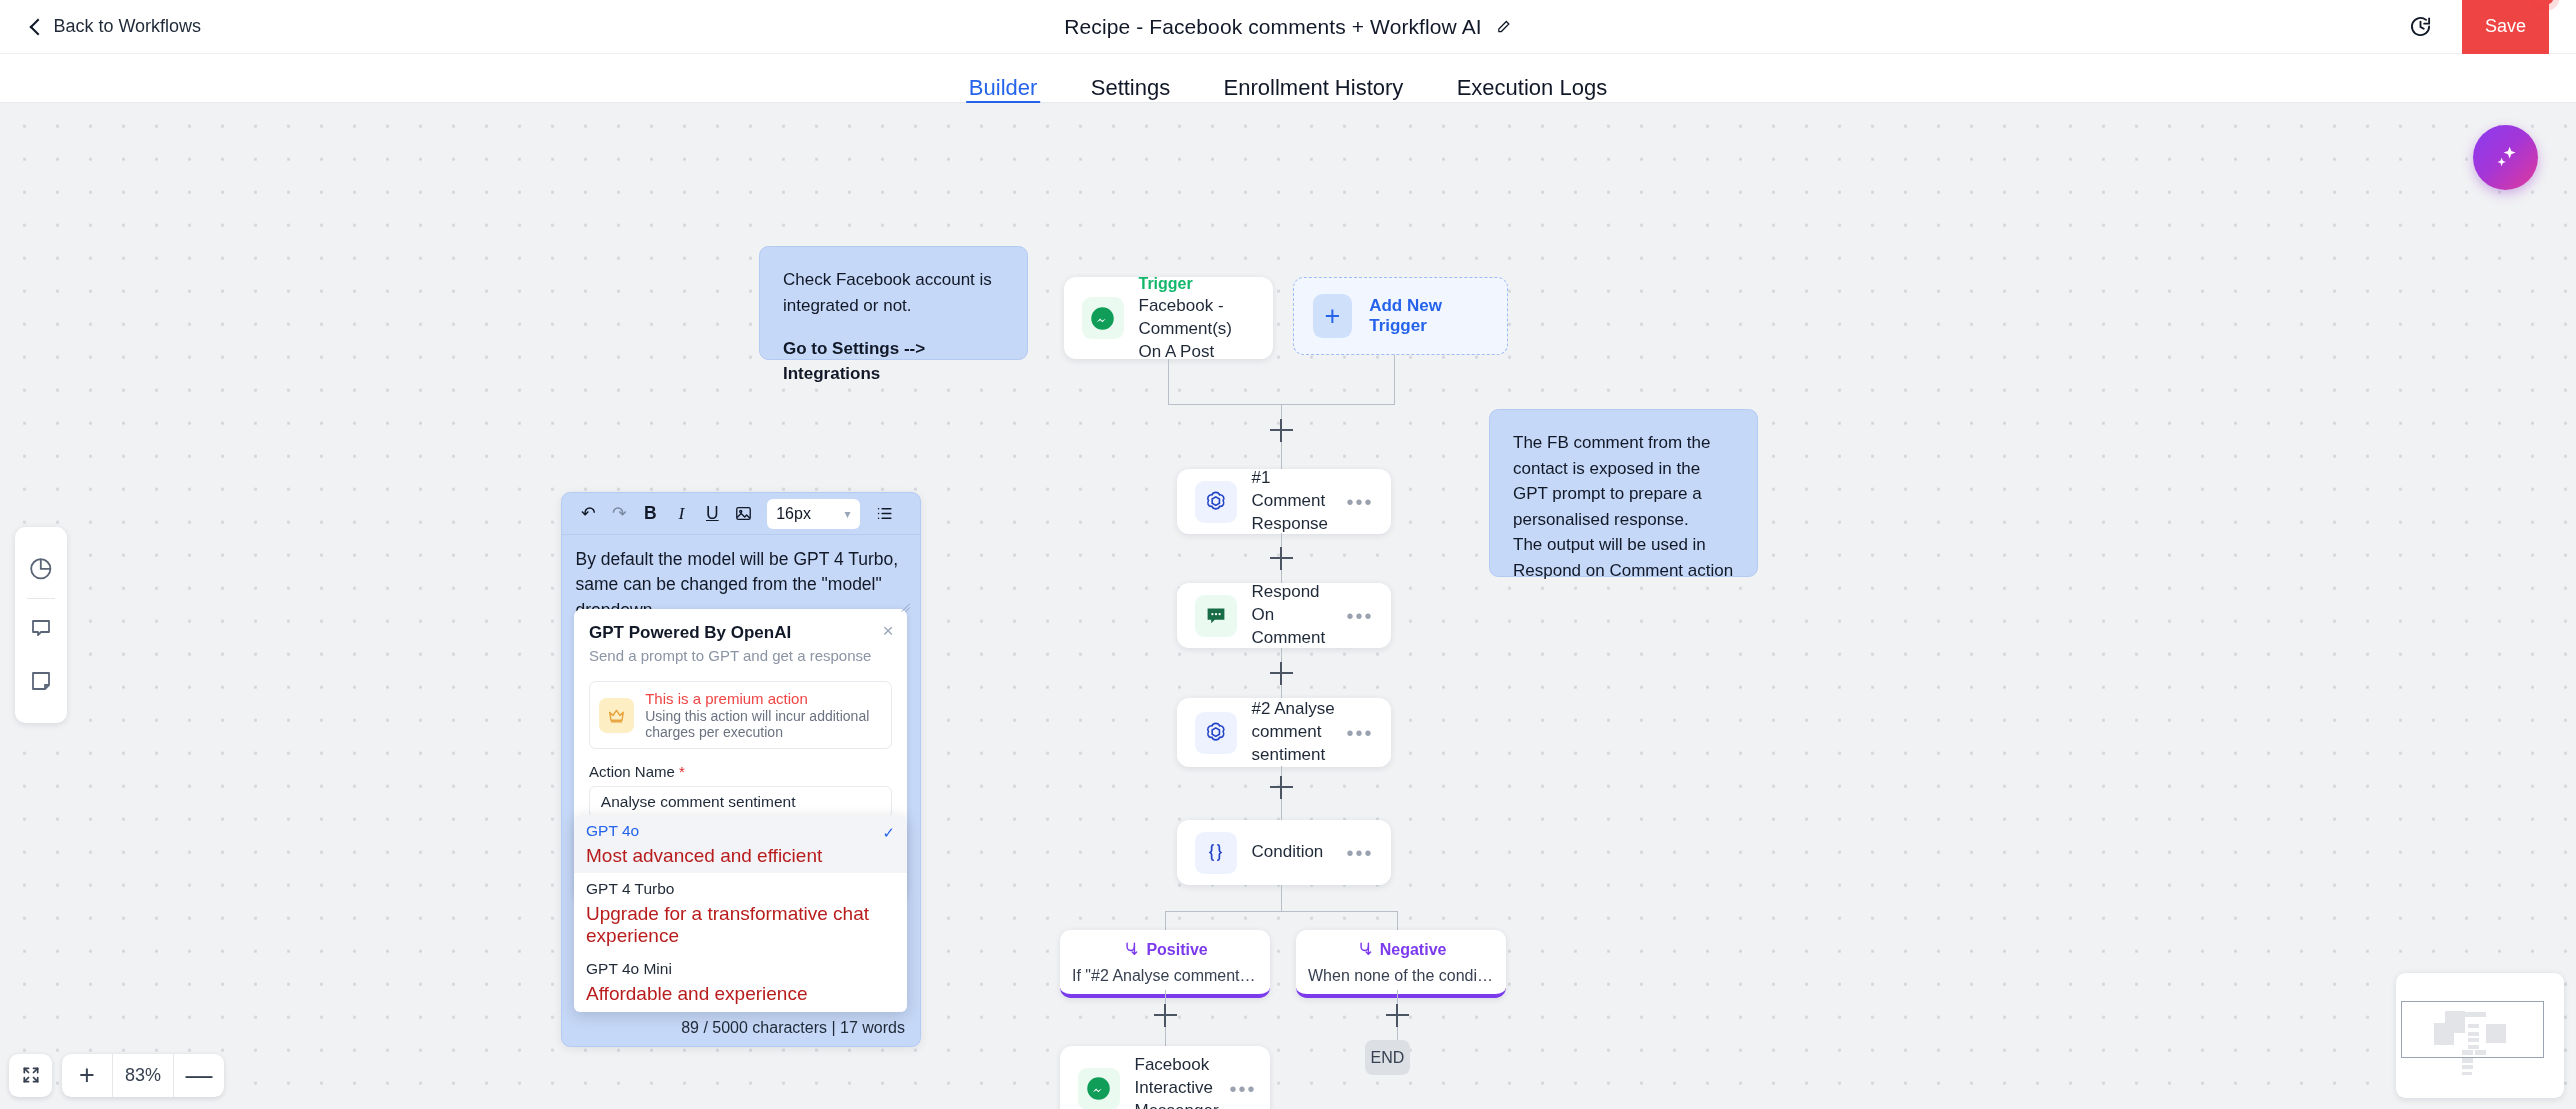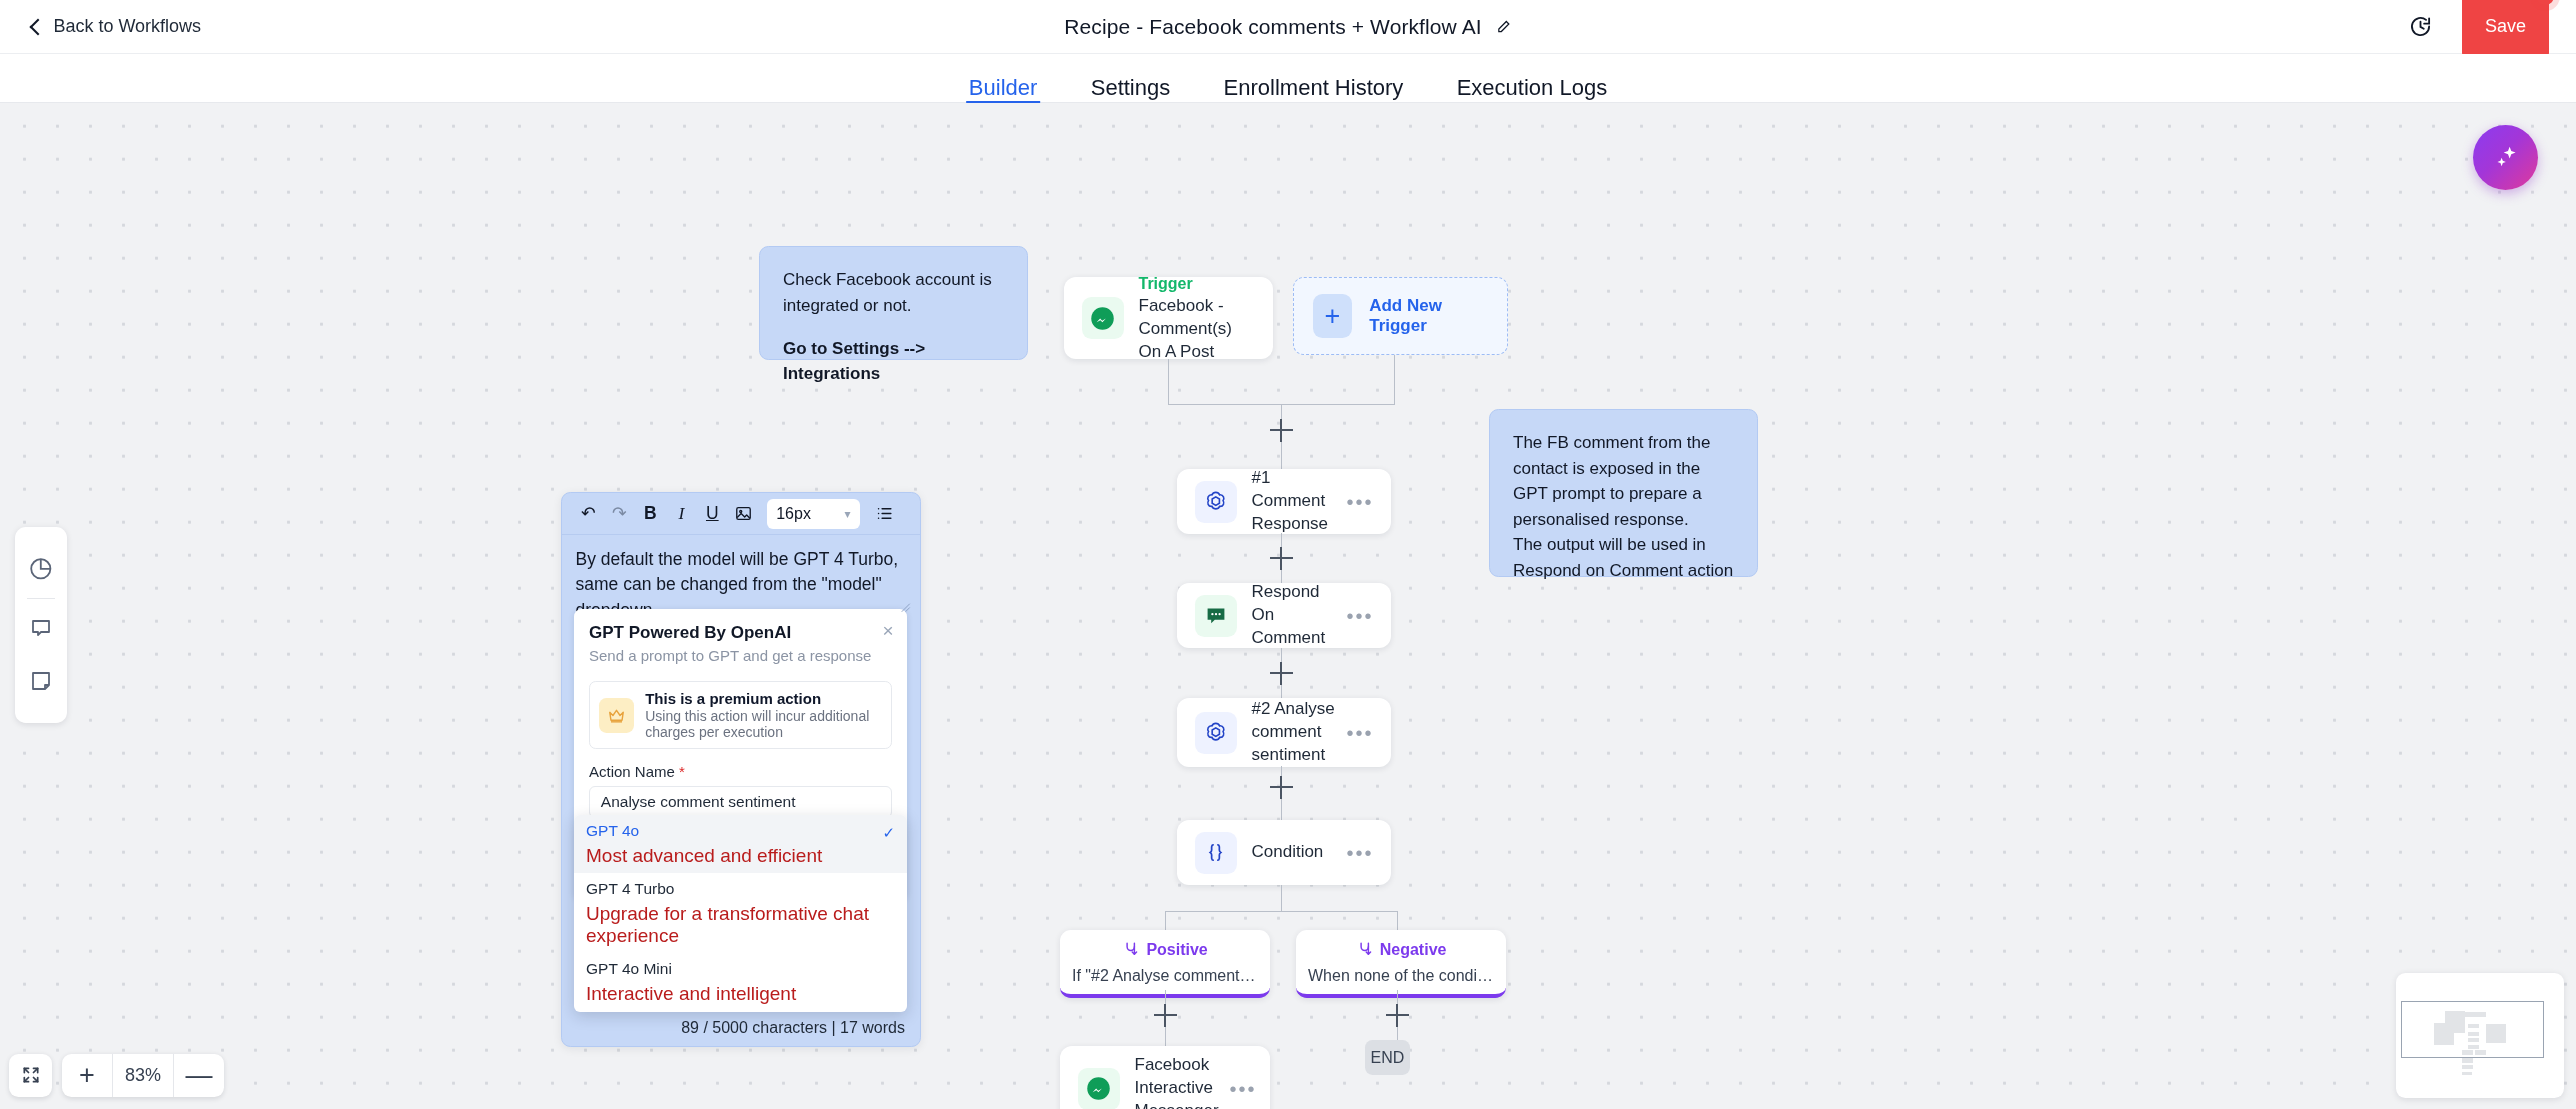--- a/index.html
+++ b/index.html
@@ -209,21 +209,21 @@
   .gc-sub{font-size:15px;color:#8b94a4;margin-top:4px;}
   .gc-x{position:absolute;right:13.5px;top:12px;color:#9aa6b8;font-size:19px;cursor:pointer;line-height:1;}
   .premium{
     margin-top:17.5px;border:0.7px solid #e6e9ee;border-radius:6.7px;padding:8px 9.4px;
     display:flex;align-items:center;gap:10.8px;
   }
   .crown{
     width:35px;height:35px;border-radius:7.4px;background:#fdeec4;display:flex;align-items:center;
     justify-content:center;flex:0 0 auto;
   }
-  .pm-t{font-size:15px;font-weight:700;color:#0f172a;}
+  .pm-t{font-size:15px;font-weight:400;color:#ef4444;}
   .pm-s{font-size:14px;color:#6b7280;margin-top:1.3px;}
   .fld-lbl{font-size:15px;color:#1f2937;margin-top:13.5px;font-weight:500;}
   .req{color:#dc2626;}
   .newbadge{
     display:inline-block;background:#e7eefb;color:#2563eb;border-radius:6px;
     font-size:12px;font-weight:600;padding:2px 7.4px;margin-left:5.4px;vertical-align:middle;
   }
   .fld{
     margin-top:6px;height:32px;border:0.7px solid #e6e9ee;border-radius:6px;
     display:flex;align-items:center;padding:0 10.8px;font-size:15.5px;color:#1f2937;
@@ -578,21 +578,21 @@
       </div>
       <div class="opt">
         <div>
           <div class="ot">GPT 4 Turbo</div>
           <div class="od">Upgrade for a transformative chat experience</div>
         </div>
       </div>
       <div class="opt">
         <div>
           <div class="ot">GPT 4o Mini</div>
-          <div class="od">Interactive and intelligent</div>
+          <div class="od">Affordable and experience</div>
         </div>
       </div>
     </div>
 
     <div class="prompt">
       <span>{{fb_comment_on_post.fb.body}}</span>
       <span class="tagicon">
         <svg width="17.5" height="17.5" viewBox="0 0 24 24" fill="none" stroke="#374151" stroke-width="1.7" stroke-linejoin="round">
             <path d="M12.6 3.5H20.5V11.4L11.6 20.3 3.7 12.4z"></path>
             <circle cx="16.6" cy="7.4" r="1.25"></circle>

